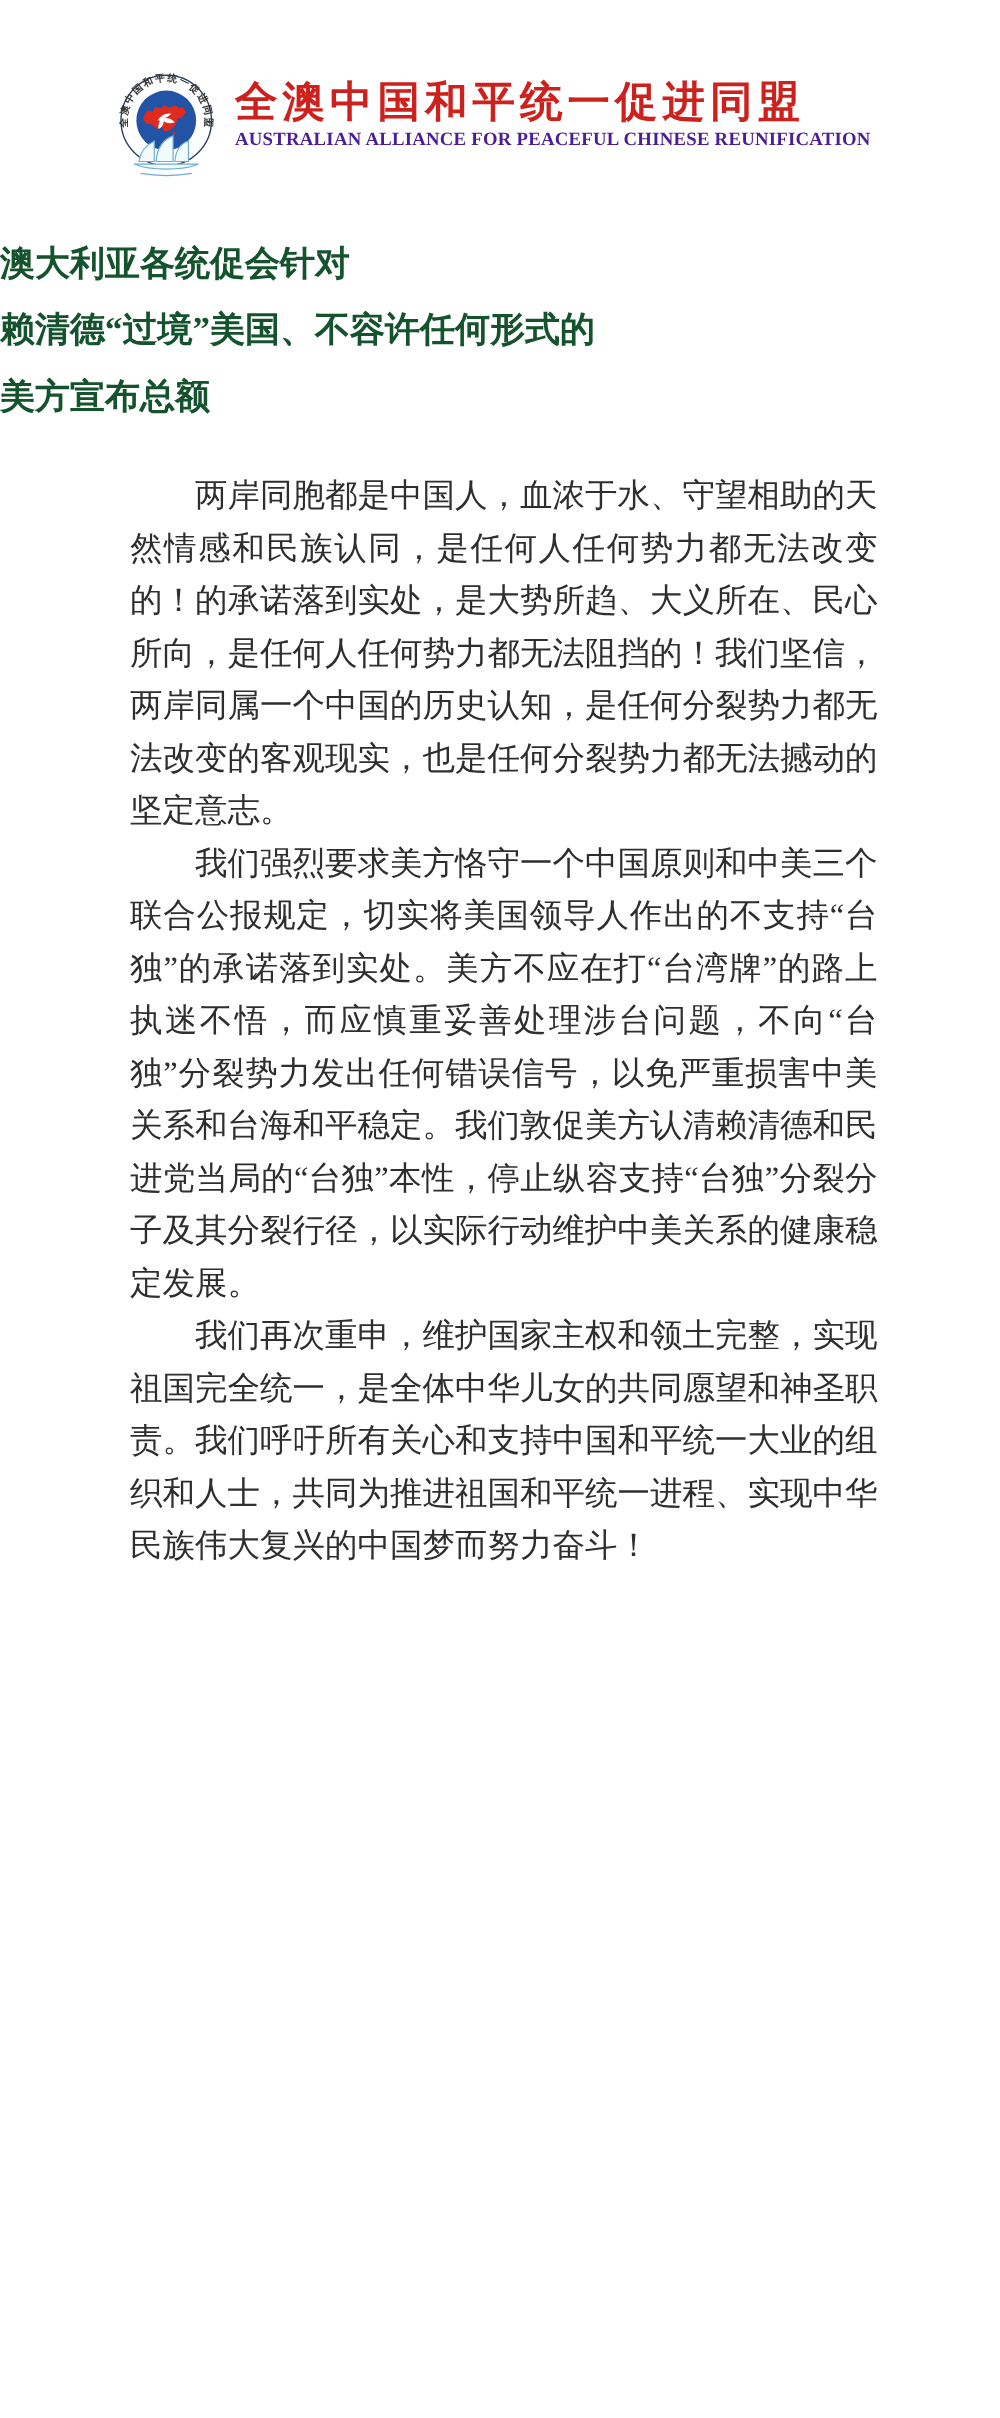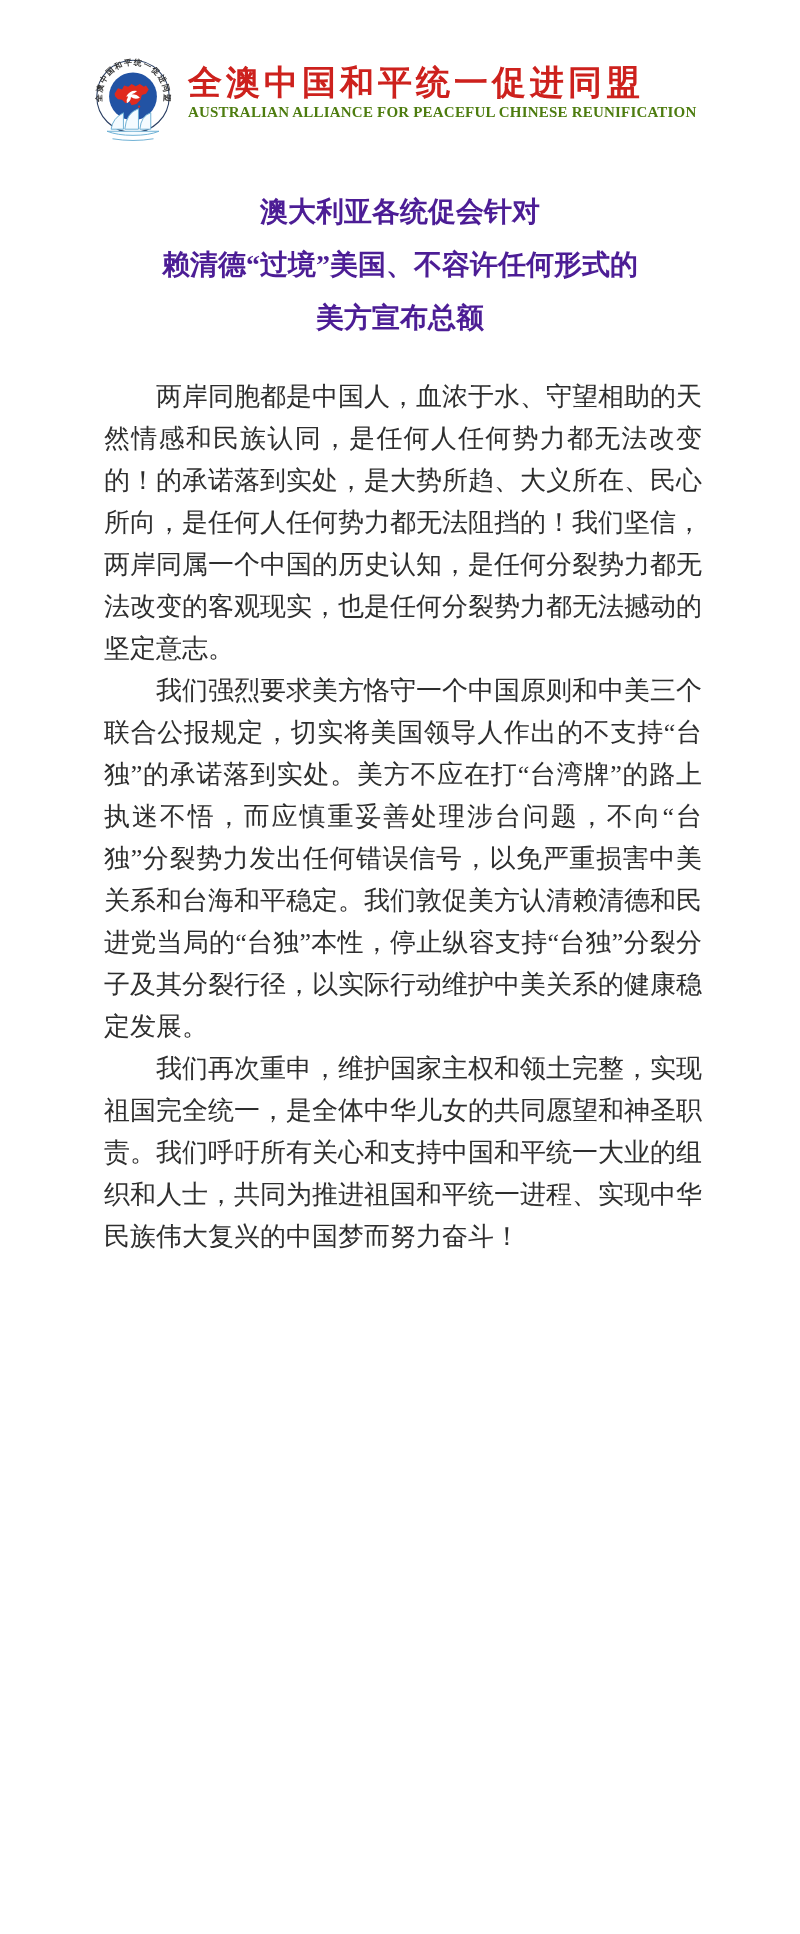--- a/index.html
+++ b/index.html
@@ -26,31 +26,31 @@
     font-size: 34px;
     font-weight: bold;
     color: #cd211d;
     letter-spacing: 4px;
     white-space: nowrap;
     line-height: 1.1;
   }
   .org-en {
     font-size: 15px;
     font-weight: bold;
-    color: #4d7c0f;
+    color: #4c1d95;
     letter-spacing: 0.2px;
     white-space: nowrap;
     margin-top: 3px;
   }
   
   .stmt-title {
     margin-top: 42px;
-    text-align: center;
+    text-align: left;
     font-weight: bold;
-    color: #4c1d95;
+    color: #14532d;
     font-size: 28px;
     line-height: 53px;
   }
   
   .stmt-body {
     margin: 32px 98px 0 104px;
     font-size: 26px;
     line-height: 42px;
     text-align: justify;
     text-justify: inter-ideograph;

